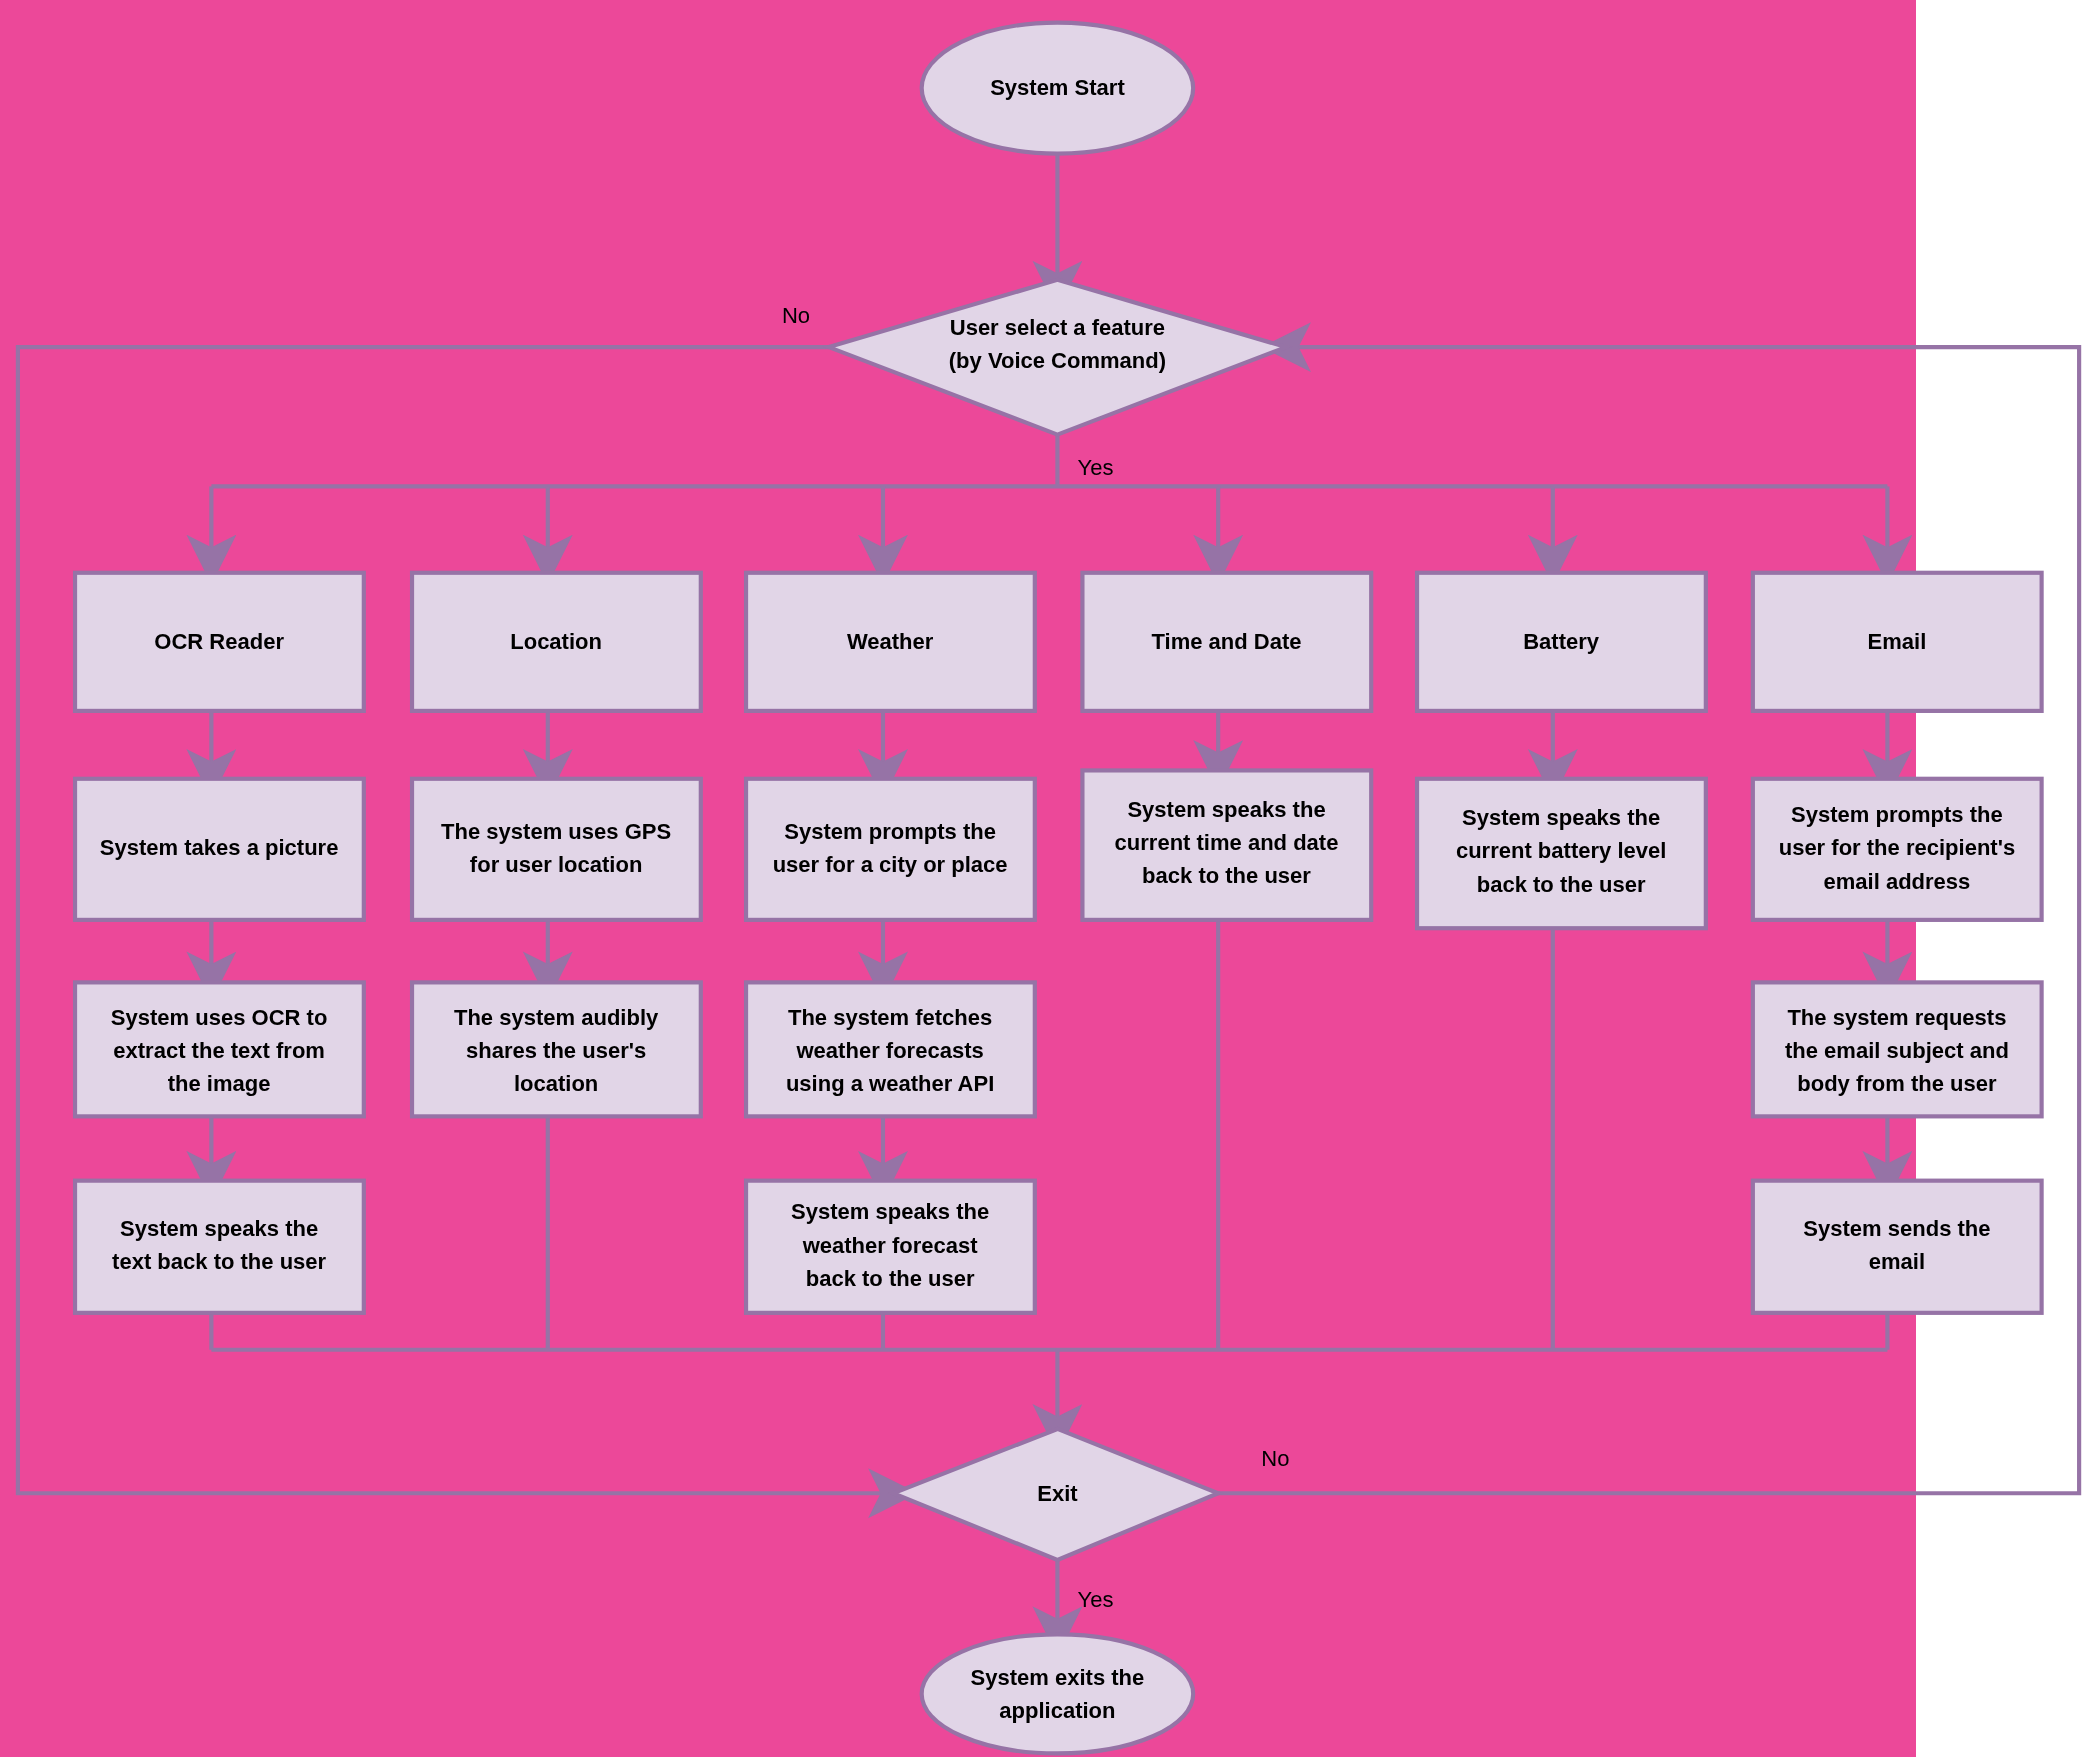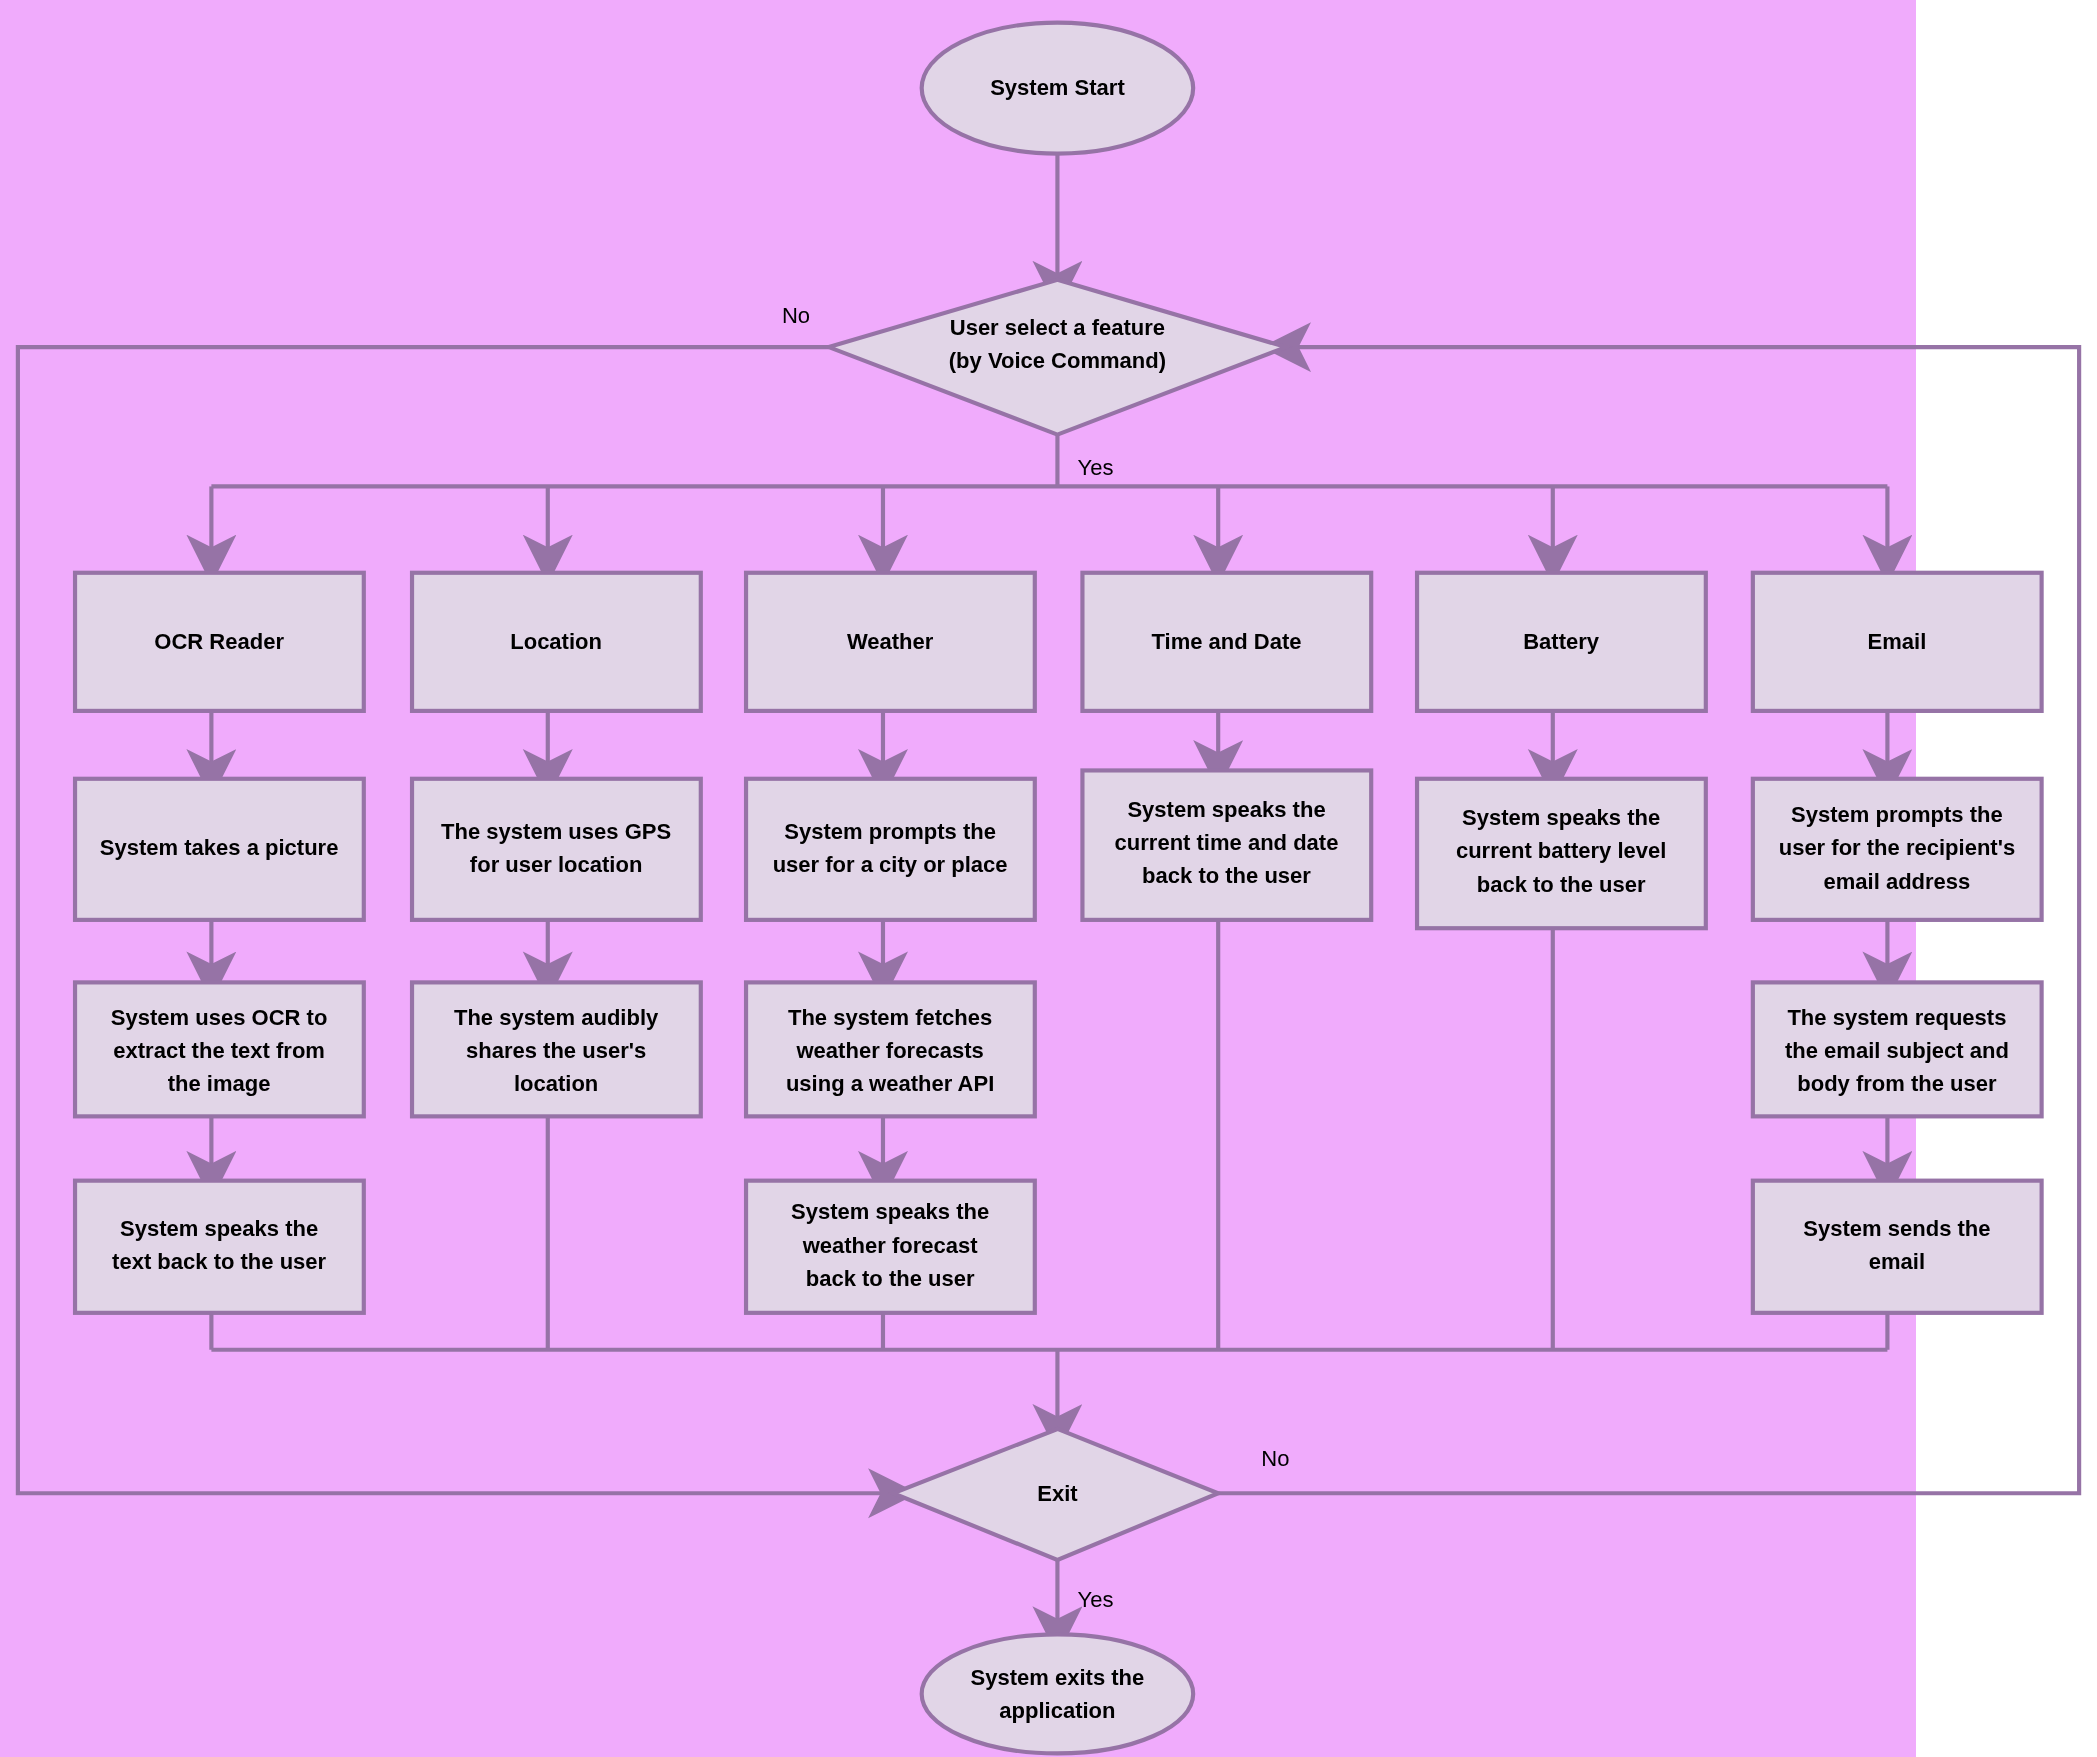--- a/index.html
+++ b/index.html
@@ -4,21 +4,21 @@
 <style>
   html, body {
     margin: 0;
     padding: 0;
     background: #ffffff;
   }
   #chart-root {
     position: relative;
     width: 1916px;
     height: 1757px;
-    background: #f0abfc;
+    background: #ec4899;
     font-family: "Liberation Sans", sans-serif;
   }
   svg#flow-svg {
     position: absolute;
     top: 0;
     left: 0;
     width: 2097px;
     height: 1757px;
     display: block;
   }

